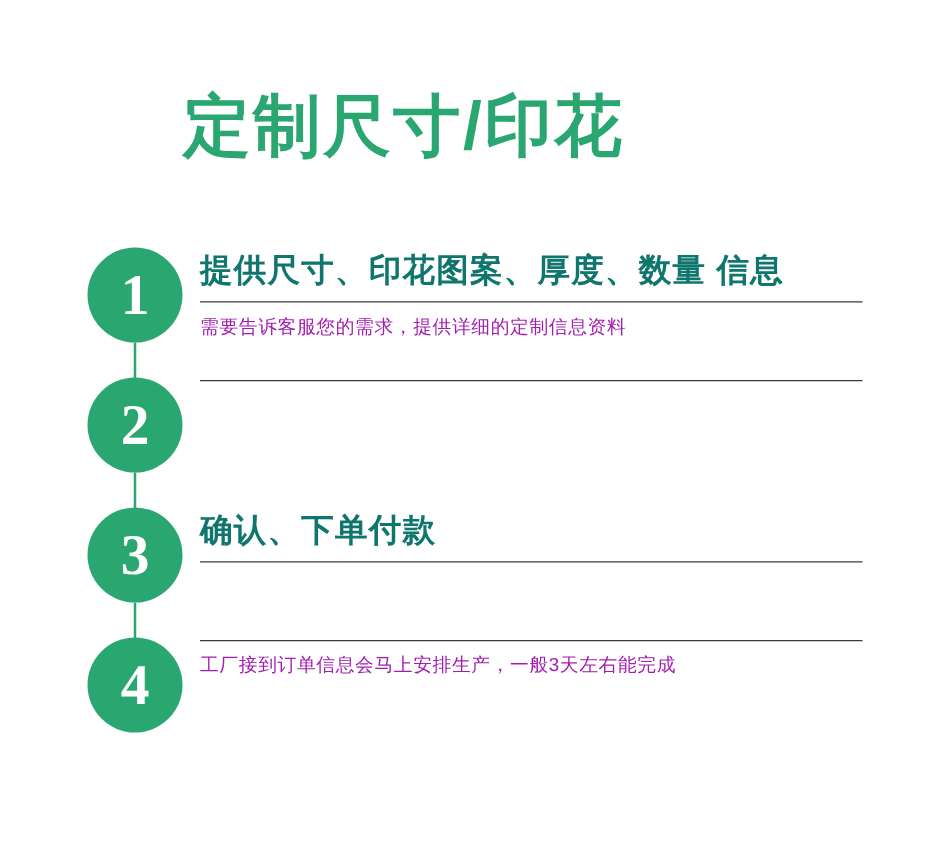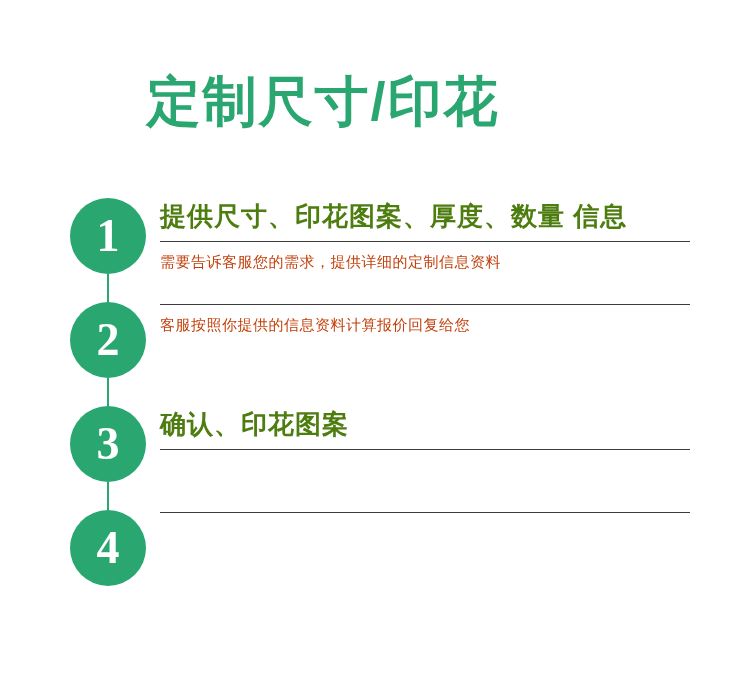--- a/index.html
+++ b/index.html
@@ -78,34 +78,34 @@
     display: none;
   }
   .step-body {
     flex: 1 1 auto;
     padding-top: 2px;
     padding-left: 4px;
   }
   .step-heading {
     font-size: 26px;
     font-weight: bold;
-    color: #4d7c0f;
+    color: #0f766e;
     line-height: 1.25;
     padding-bottom: 8px;
     letter-spacing: 1px;
   }
   .rule {
     height: 1px;
     background: #3b3b3b;
     width: 100%;
     margin-bottom: 9px;
   }
   .step-desc {
     font-size: 15px;
-    color: #c2410c;
+    color: #a21caf;
     line-height: 1.4;
     letter-spacing: 0.5px;
   }
 </style>
 </head>
 <body>
 
 <div class="page">
 
   <div class="title">定制尺寸/印花</div>
@@ -124,39 +124,39 @@
       </div>
     </div>
 
     <div class="step">
       <div class="badge-wrap">
         <div class="badge">2</div>
         <div class="connector"></div>
       </div>
       <div class="step-body">
         <div class="rule"></div>
-        <div class="step-desc">客服按照你提供的信息资料计算报价回复给您</div>
       </div>
     </div>
 
     <div class="step">
       <div class="badge-wrap">
         <div class="badge">3</div>
         <div class="connector"></div>
       </div>
       <div class="step-body">
-        <div class="step-heading">确认、印花图案</div>
+        <div class="step-heading">确认、下单付款</div>
         <div class="rule"></div>
       </div>
     </div>
 
     <div class="step">
       <div class="badge-wrap">
         <div class="badge">4</div>
 
       </div>
       <div class="step-body">
         <div class="rule"></div>
+        <div class="step-desc">工厂接到订单信息会马上安排生产，一般3天左右能完成</div>
       </div>
     </div>
 
   </div>
 </div>
 
 </body></html>

